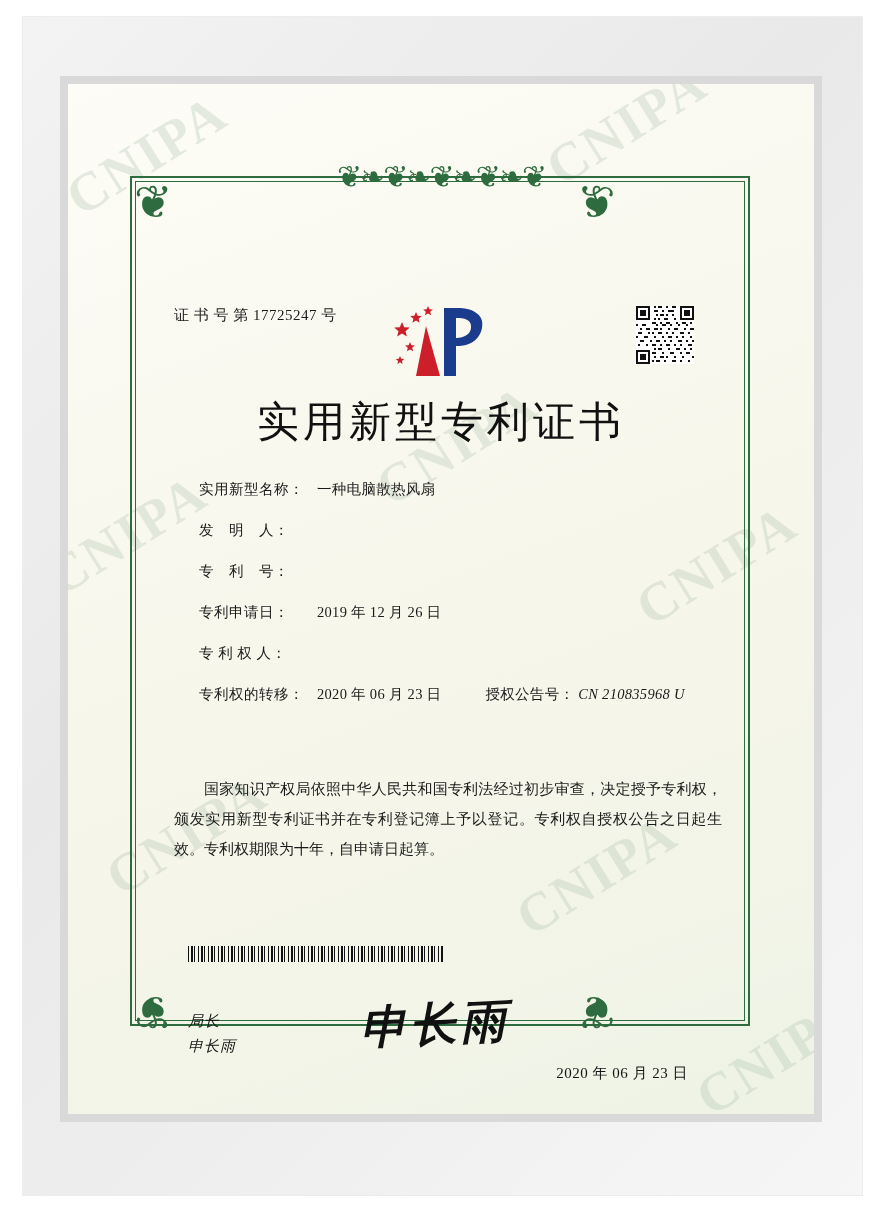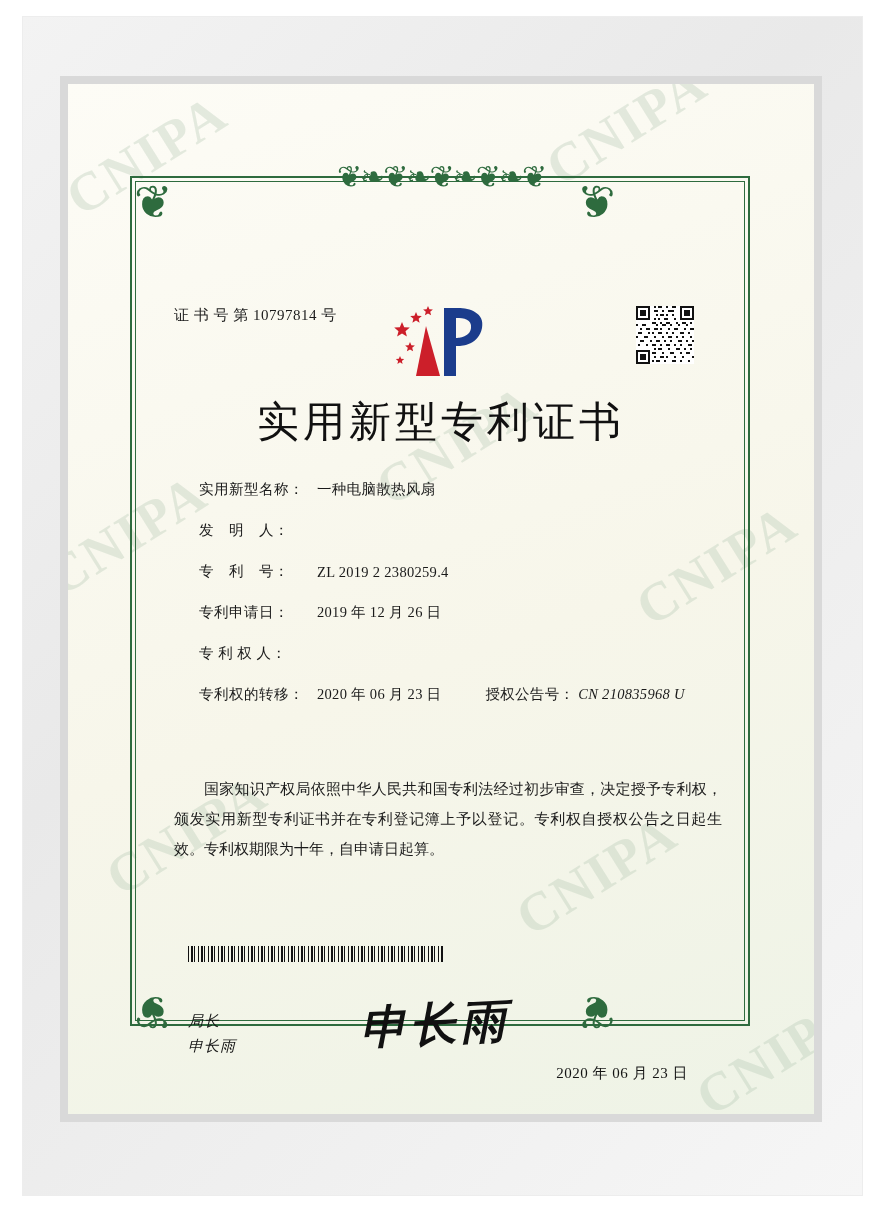--- a/index.html
+++ b/index.html
@@ -242,21 +242,21 @@
     <div class="wm" style="left:440px; top:760px;">CNIPA</div>
     <div class="wm" style="left:620px; top:940px;">CNIPA</div>
 
     <div class="border-box"></div>
     <div class="orn orn-top">❦❧❦❧❦❧❦❧❦</div>
     <div class="orn orn-corner c-tl">❦</div>
     <div class="orn orn-corner c-tr">❦</div>
     <div class="orn orn-corner c-bl">❦</div>
     <div class="orn orn-corner c-br">❦</div>
 
-    <div class="cert-no">证 书 号 第 10797814 号</div>
+    <div class="cert-no">证 书 号 第 17725247 号</div>
 
     <div class="logo">
       <svg viewBox="0 0 110 82" width="110" height="82" aria-hidden="true">
         <path d="M58 6 L58 74 L70 74 L70 44 C70 44 92 46 96 26 C99 11 84 6 72 6 Z" fill="#1b3c8c"></path>
         <path d="M70 16 L70 36 C70 36 84 36 85 26 C86 17 78 16 70 16 Z" fill="#fbf8f0"></path>
         <path d="M40 24 L54 74 L30 74 Z" fill="#cc1f2a"></path>
         <path d="M41 22 L53 70 L44 70 Z" fill="#1b3c8c" opacity="0.0"></path>
         <g fill="#cc1f2a">
           <polygon points="16,20 18.2,25.2 23.8,25.6 19.5,29.2 20.9,34.6 16,31.6 11.1,34.6 12.5,29.2 8.2,25.6 13.8,25.2"></polygon>
           <polygon points="30,10 31.6,13.8 35.8,14.1 32.6,16.8 33.6,20.8 30,18.6 26.4,20.8 27.4,16.8 24.2,14.1 28.4,13.8"></polygon>
@@ -389,21 +389,20 @@
         <div class="flabel">实用新型名称：</div>
         <div class="fvalue">一种电脑散热风扇</div>
       </div>
 
       <div class="field">
         <div class="flabel">发　明　人：</div>
       </div>
 
       <div class="field">
         <div class="flabel">专　利　号：</div>
-        <div class="fvalue">ZL 2019 2 2380259.4</div>
       </div>
 
       <div class="field">
         <div class="flabel">专利申请日：</div>
         <div class="fvalue">2019 年 12 月 26 日</div>
       </div>
 
       <div class="field">
         <div class="flabel">专 利 权 人：</div>
       </div>

